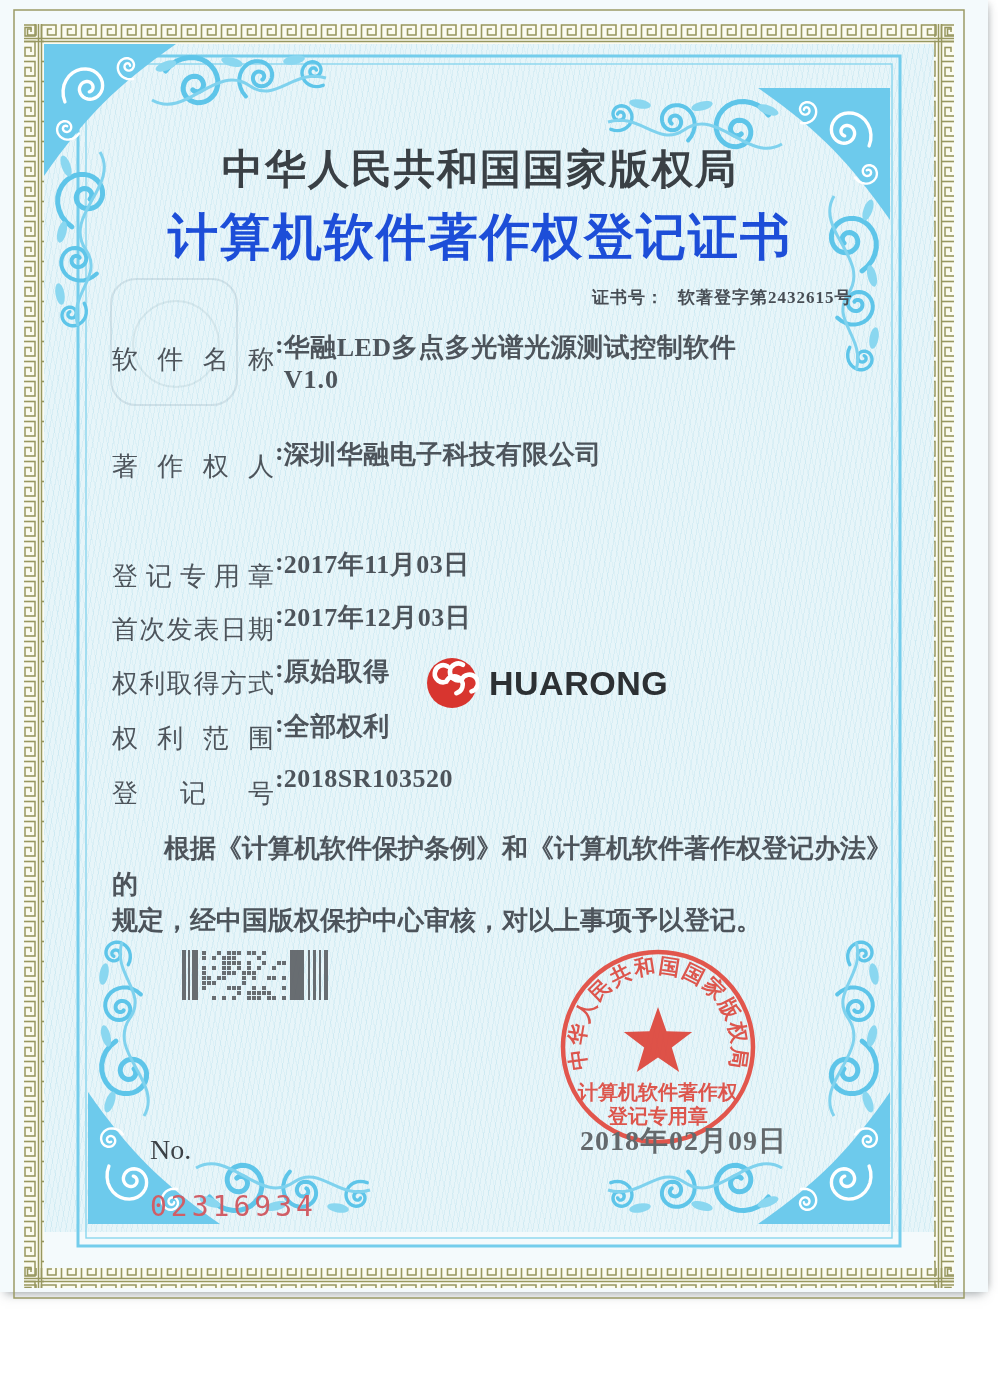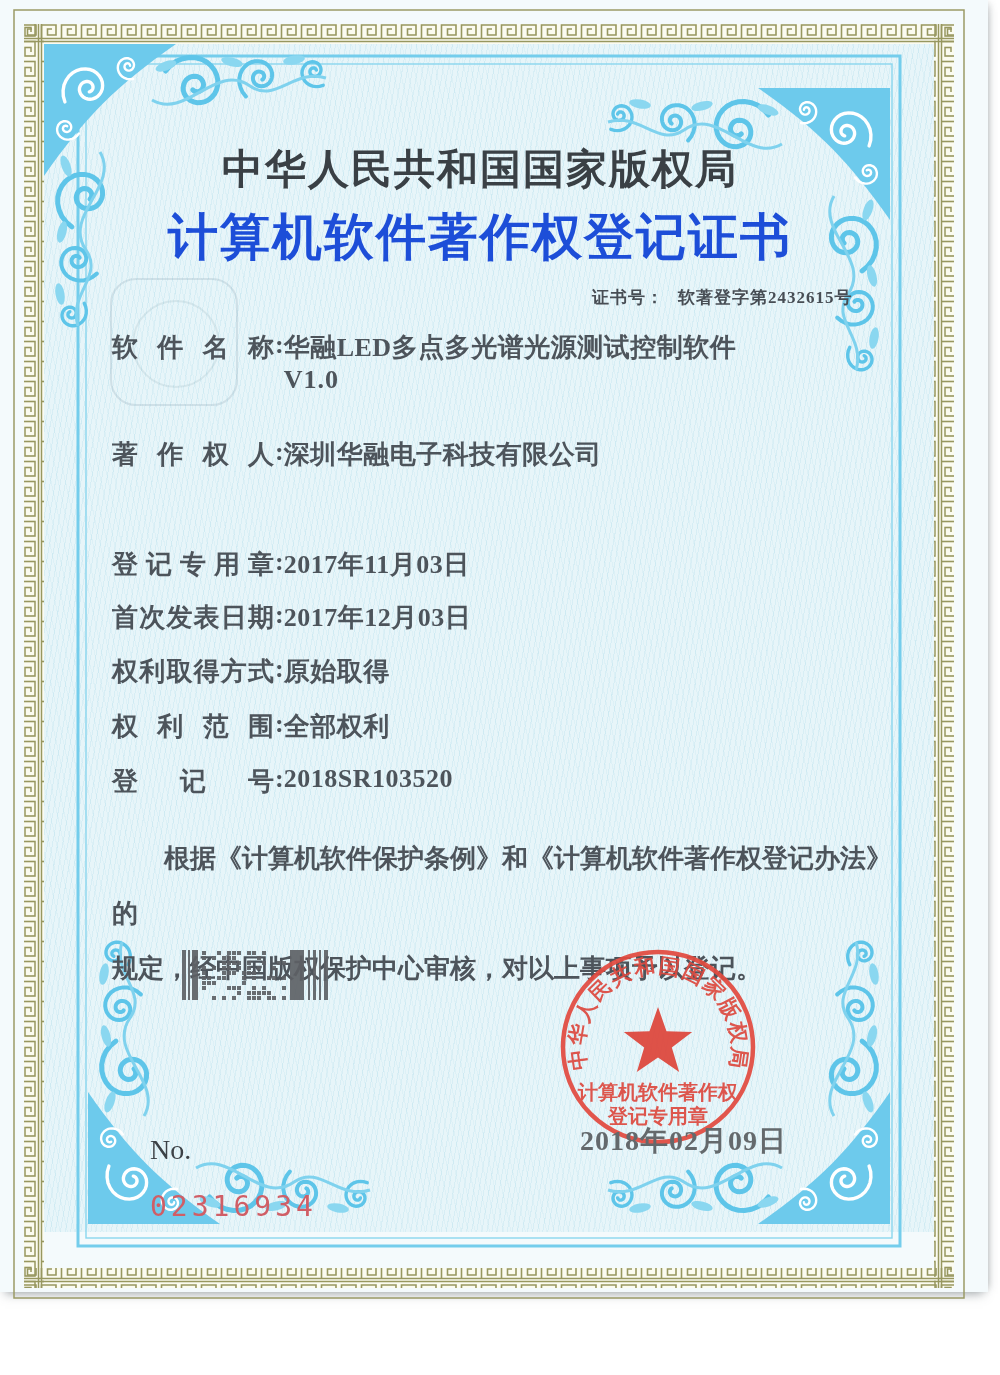--- a/index.html
+++ b/index.html
@@ -39,29 +39,29 @@
     font-size:50px;font-weight:800;letter-spacing:2px;color:#1d4ed8;
   }
   .cert-no{
     position:absolute;left:592px;top:286px;display:flex;gap:14px;
     font-size:17px;font-weight:700;color:#474d54;letter-spacing:1px;
   }
 
   .field-row{position:absolute;left:112px;display:flex;align-items:flex-start;
     font-size:26px;color:#4d545b;}
   .field-label{display:inline-block;width:162px;text-align:justify;text-align-last:justify;
-    font-weight:700;}
+    font-weight:400;margin-top:12px;}
   .field-colon{font-weight:600;margin-left:1px;}
   .field-value{font-weight:600;letter-spacing:.5px;white-space:nowrap;}
   .field-value .v2{letter-spacing:1px;}
   .r0{top:330px;} .r1{top:437px;} .r2{top:547px;} .r3{top:600px;}
   .r4{top:654px;} .r5{top:709px;} .r6{top:764px;}
 
   .body-para{position:absolute;left:112px;top:831px;width:790px;
-    font-size:26px;line-height:55px;color:#4d545b;font-weight:600;}
+    font-size:26px;line-height:36px;color:#4d545b;font-weight:600;}
   .body-para .indent{text-indent:2em;}
 
   .logo{position:absolute;left:425px;top:656px;display:flex;align-items:center;gap:10px;}
   .logo-text{font-family:"Liberation Sans","DejaVu Sans",sans-serif;
     font-size:34px;font-weight:800;color:#2c3033;letter-spacing:.5px;}
 
   .barcode{position:absolute;left:182px;top:950px;}
 
   .seal{position:absolute;left:557px;top:946px;opacity:.93;}
   .seal-date{position:absolute;left:580px;top:1122px;font-size:28px;font-weight:700;
@@ -174,20 +174,28 @@
     <span class="field-label">权利范围</span>
       <span class="field-colon">:</span>
     <span class="field-value">全部权利</span>
   </div>
   <div class="field-row r6">
     <span class="field-label">登记号</span>
       <span class="field-colon">:</span>
     <span class="field-value">2018SR103520</span>
   </div>
 
+  <div class="logo">
+    <svg width="54" height="54" viewBox="0 0 54 54">
+      <circle cx="27" cy="27" r="25" fill="#d8352f"></circle>
+      <path d="M20,11 a8.5,8.5 0 1 0 -6,14 a8.5,8.5 0 1 1 6,14" fill="none" stroke="#ffffff" stroke-width="4.6" stroke-linecap="round" transform="rotate(-18 27 27) translate(8,-1)"></path>
+      <path d="M34,13 a8.5,8.5 0 1 0 -6,14 a8.5,8.5 0 1 1 6,14" fill="none" stroke="#ffffff" stroke-width="4.6" stroke-linecap="round" transform="rotate(-18 27 27) translate(9,0)"></path>
+    </svg>
+    <span class="logo-text">HUARONG</span>
+  </div>
 
   <div class="body-para">
     <div class="indent">根据《计算机软件保护条例》和《计算机软件著作权登记办法》的</div>
     <div>规定，经中国版权保护中心审核，对以上事项予以登记。</div>
   </div>
 
   <svg class="barcode" width="146" height="50" viewBox="0 0 146 50">
       <g id="bc">
         <rect x="0" y="0" width="4" height="50" fill="#5d6165" opacity="0.92"></rect>
         <rect x="6" y="0" width="2" height="50" fill="#5d6165" opacity="0.92"></rect>

